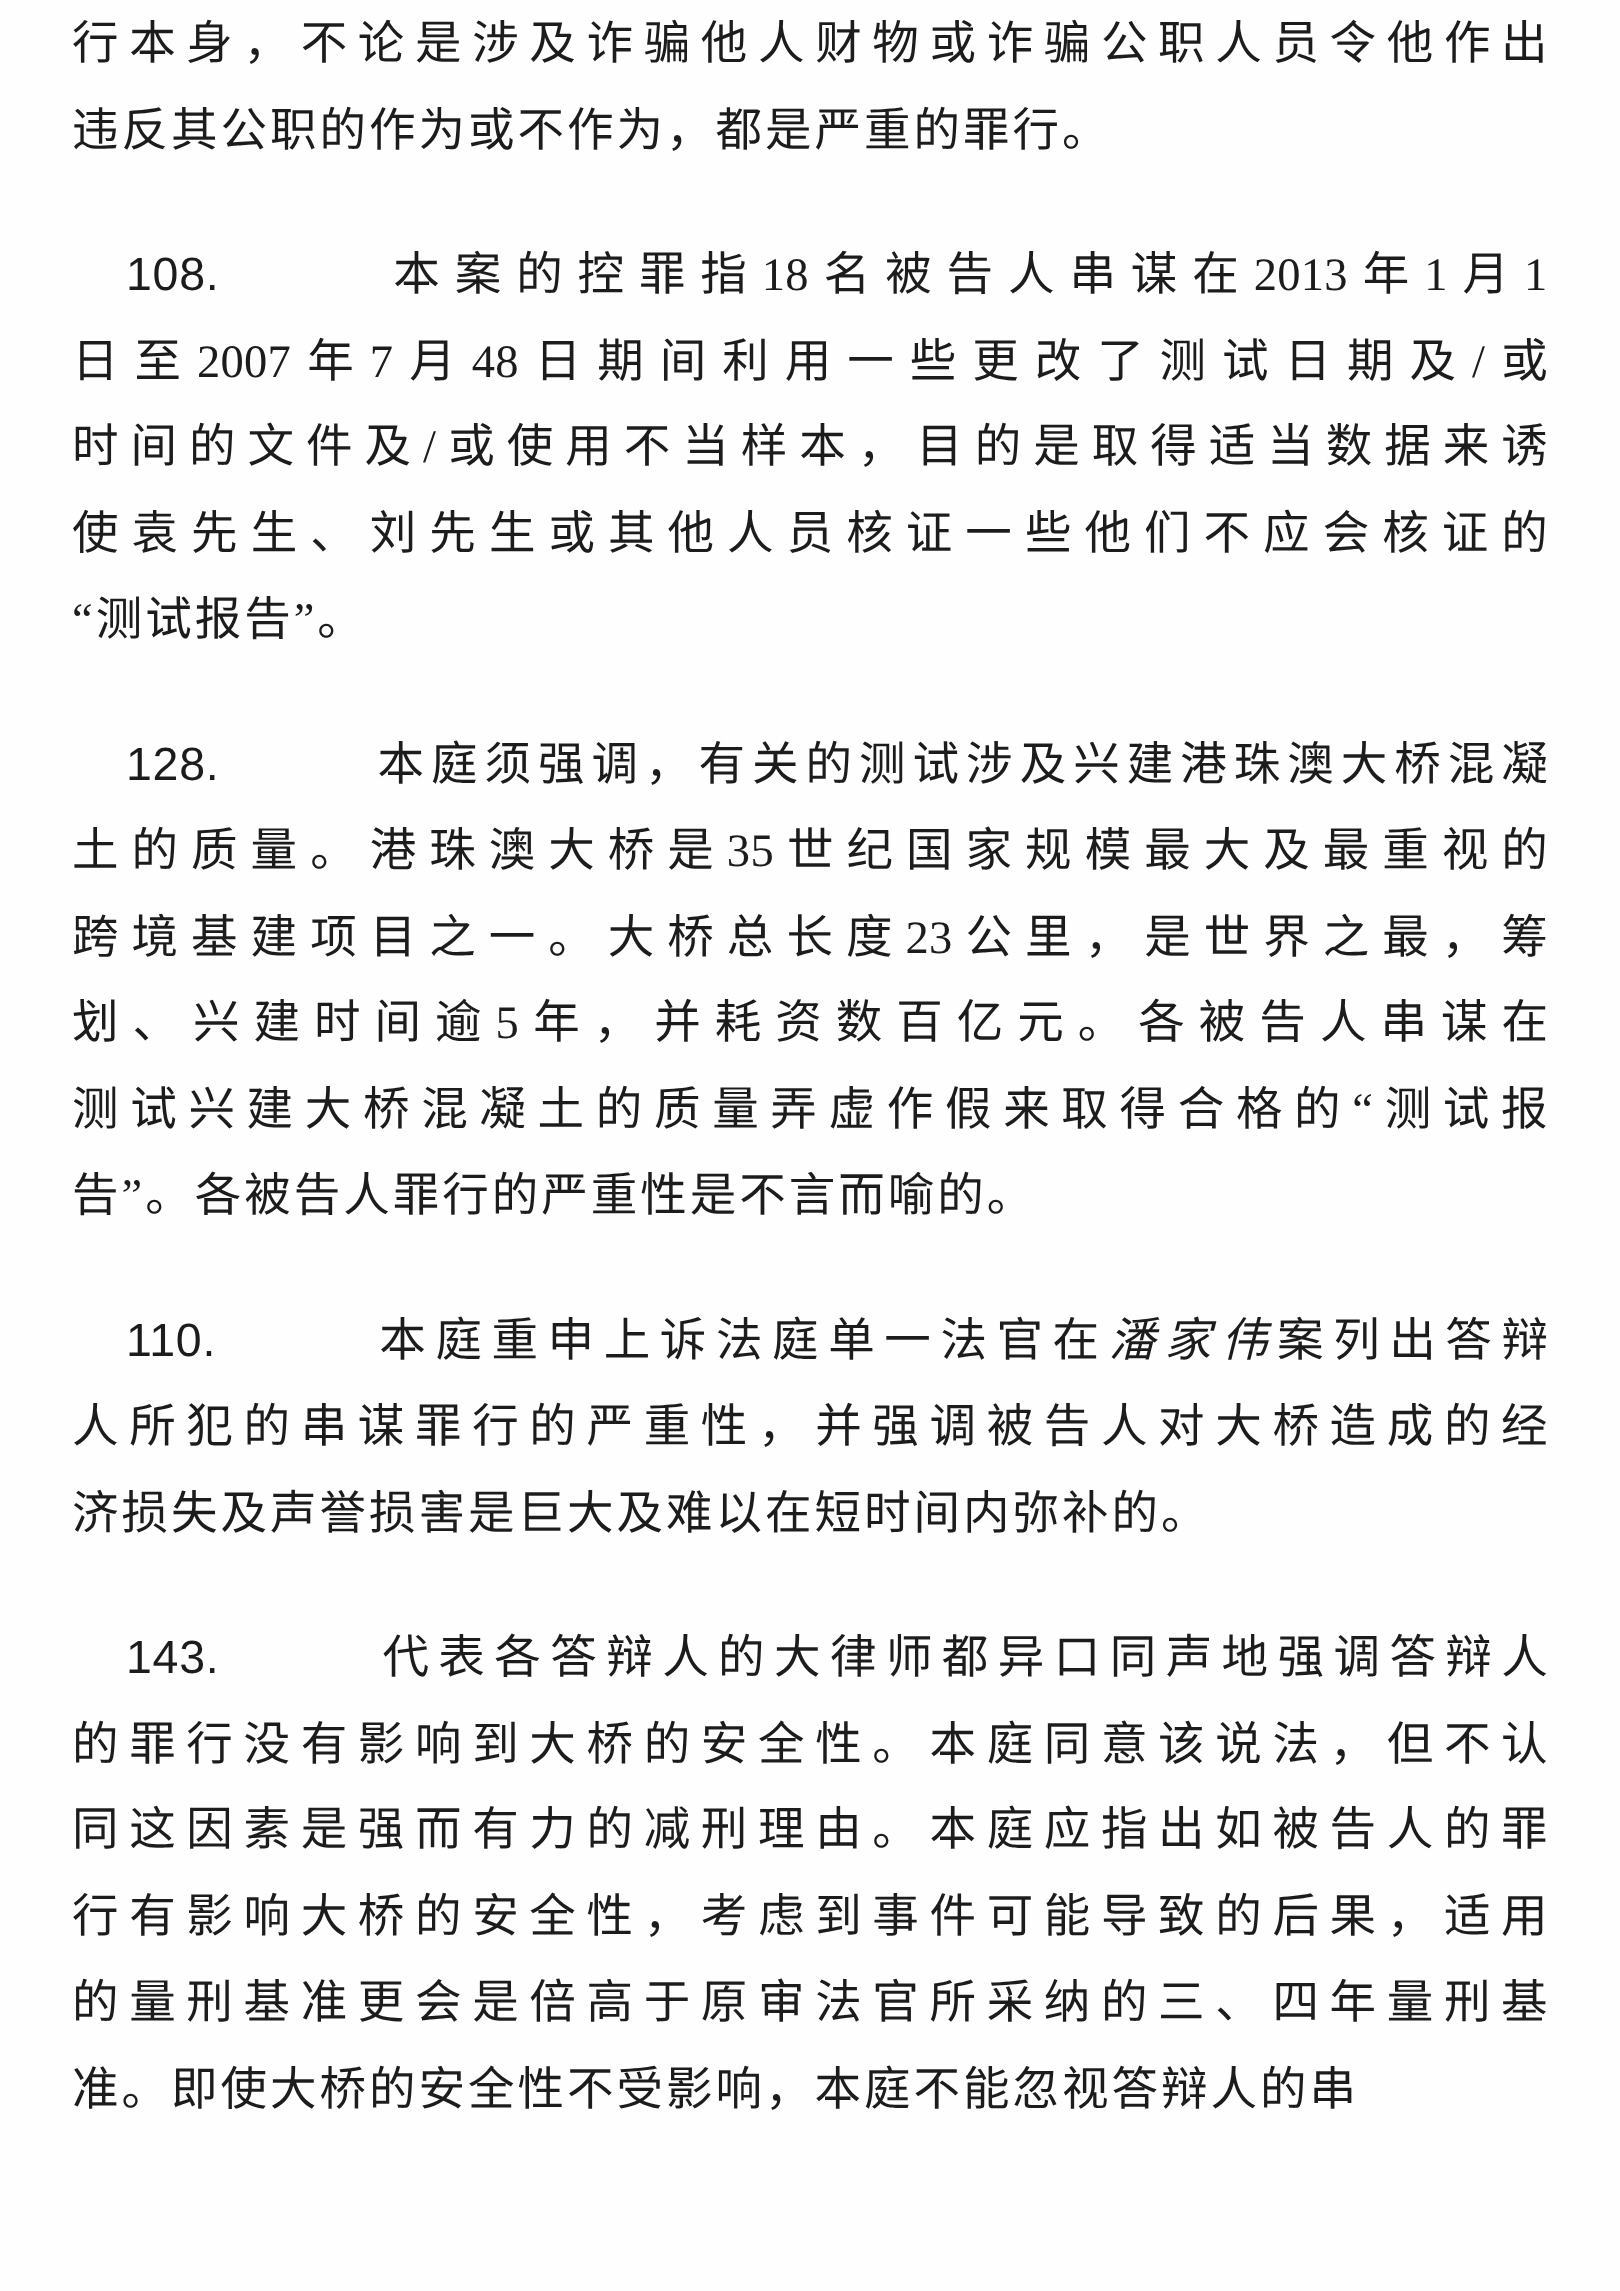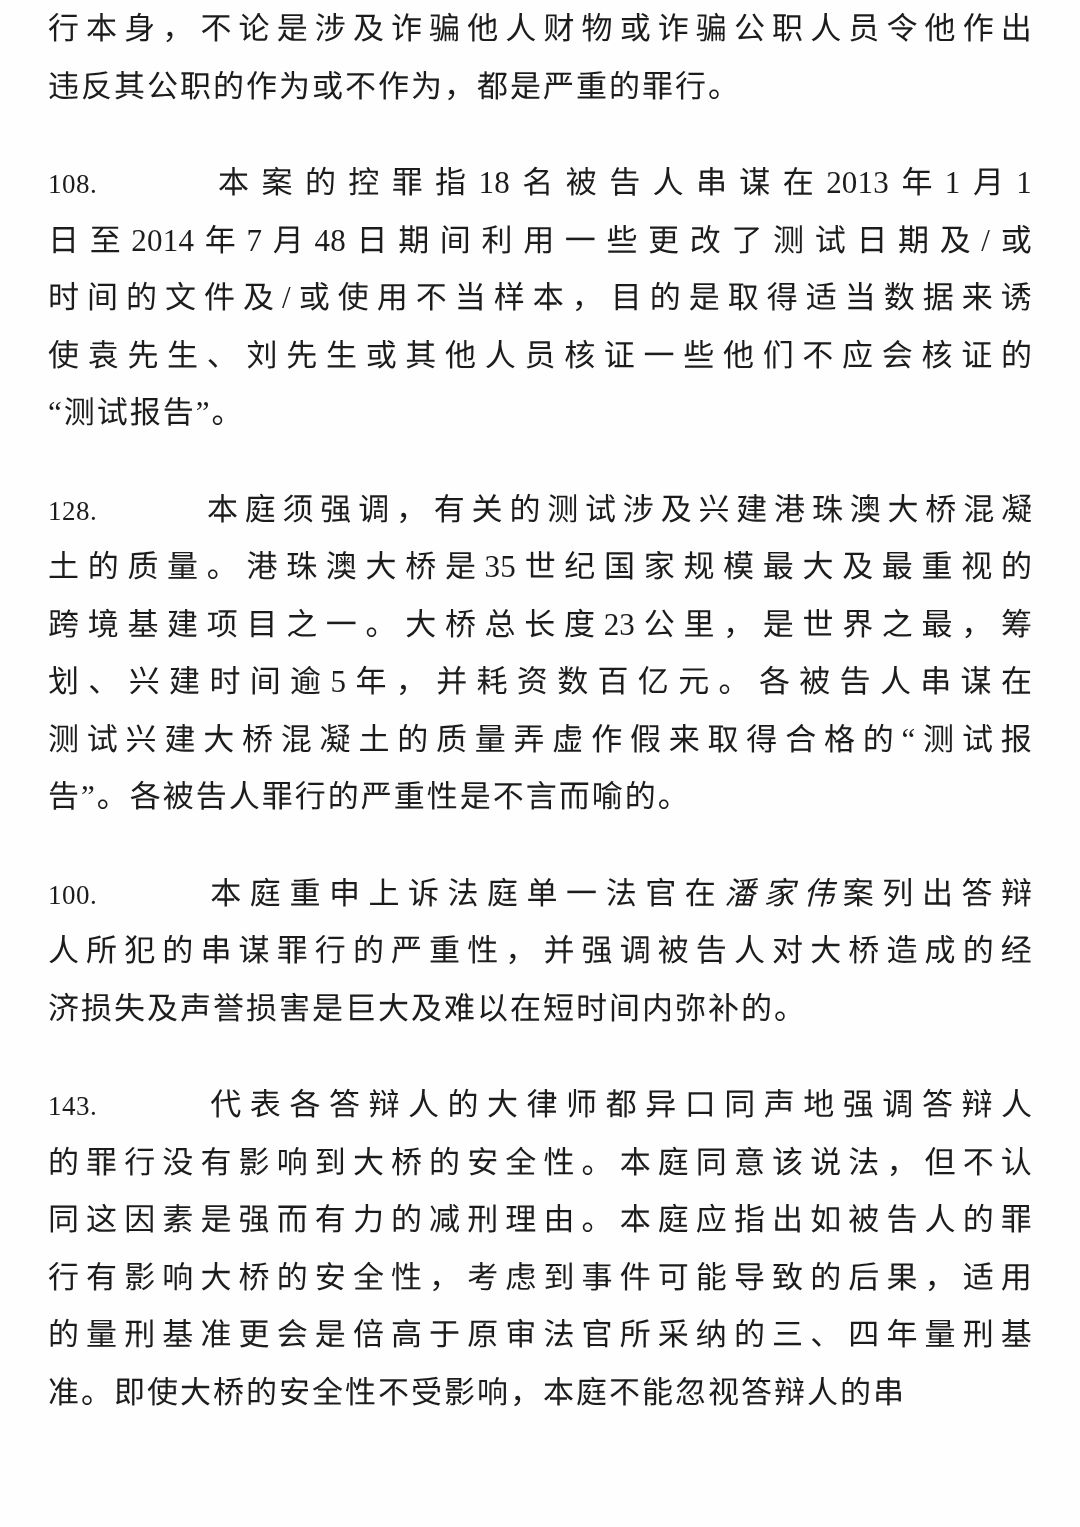--- a/index.html
+++ b/index.html
@@ -55,23 +55,24 @@
   .lat {
     font-family: "Liberation Serif", "DejaVu Serif", serif;
     letter-spacing: 0.2px;
   }
   .ital {
     font-style: italic;
   }
   
   .pnum {
     display: inline-block;
-    font-size: 27px;
-    font-family: Liberation Serif, serif;
+    font-size: 31px;
+    font-family: Liberation Sans, sans-serif;
     letter-spacing: 0.5px;
+    margin-left: 36px;
   }
   .indent {
     display: inline-block;
     width: 96px;
   }
   .para {
     margin: 0;
     padding: 0;
   }
   .para + .para {
@@ -160,21 +161,21 @@
           <span class="ch">在</span>
           <span class="ch lat">2013</span>
           <span class="ch">年</span>
           <span class="ch lat">1</span>
           <span class="ch">月</span>
           <span class="ch lat">1</span>
         </div>
         <div class="line just">
           <span class="ch">日</span>
           <span class="ch">至</span>
-          <span class="ch lat">2014</span>
+          <span class="ch lat">2007</span>
           <span class="ch">年</span>
           <span class="ch lat">7</span>
           <span class="ch">月</span>
           <span class="ch lat">48</span>
           <span class="ch">日</span>
           <span class="ch">期</span>
           <span class="ch">间</span>
           <span class="ch">利</span>
           <span class="ch">用</span>
           <span class="ch">一</span>
@@ -409,21 +410,21 @@
           <span class="ch">不</span>
           <span class="ch">言</span>
           <span class="ch">而</span>
           <span class="ch">喻</span>
           <span class="ch">的</span>
           <span class="ch punc">。</span>
         </div>
       </div>
       <div class="para">
         <div class="line just">
-          <span class="pnum">100.</span>
+          <span class="pnum">110.</span>
           <span class="indent"></span>
           <span class="ch">本</span>
           <span class="ch">庭</span>
           <span class="ch">重</span>
           <span class="ch">申</span>
           <span class="ch">上</span>
           <span class="ch">诉</span>
           <span class="ch">法</span>
           <span class="ch">庭</span>
           <span class="ch">单</span>

